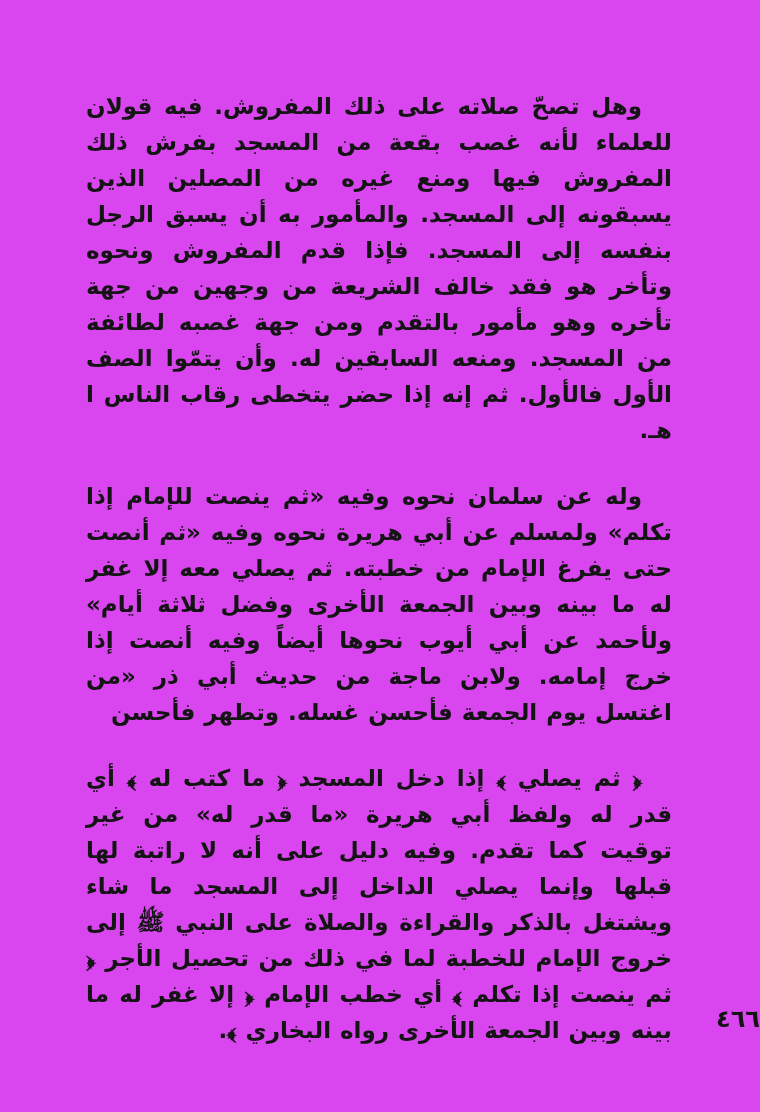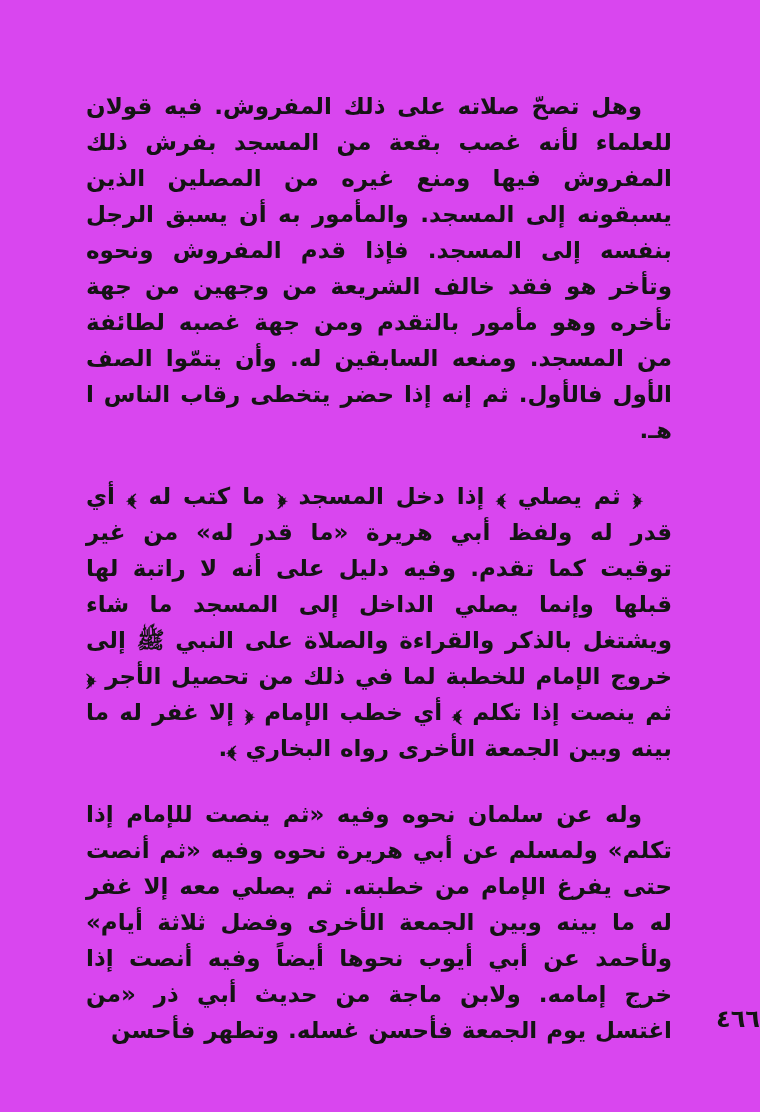--- a/index.html
+++ b/index.html
@@ -49,17 +49,17 @@
     font-weight: 600;
     direction: rtl;
   }
 </style>
 </head>
 <body>
 
 <div class="book-page">
   <div class="text-block">
     <p class="para">وهل تصحّ صلاته على ذلك المفروش. فيه قولان للعلماء لأنه غصب بقعة من المسجد بفرش ذلك المفروش فيها ومنع غيره من المصلين الذين يسبقونه إلى المسجد. والمأمور به أن يسبق الرجل بنفسه إلى المسجد. فإذا قدم المفروش ونحوه وتأخر هو فقد خالف الشريعة من وجهين من جهة تأخره وهو مأمور بالتقدم ومن جهة غصبه لطائفة من المسجد. ومنعه السابقين له. وأن يتمّوا الصف الأول فالأول. ثم إنه إذا حضر يتخطى رقاب الناس ا هـ.</p>
+    <p class="para">وله عن سلمان نحوه وفيه «ثم ينصت للإمام إذا تكلم» ولمسلم عن أبي هريرة نحوه وفيه «ثم أنصت حتى يفرغ الإمام من خطبته. ثم يصلي معه إلا غفر له ما بينه وبين الجمعة الأخرى وفضل ثلاثة أيام» ولأحمد عن أبي أيوب نحوها أيضاً وفيه أنصت إذا خرج إمامه. ولابن ماجة من حديث أبي ذر «من اغتسل يوم الجمعة فأحسن غسله. وتطهر فأحسن</p>
     <p class="para">﴿ ثم يصلي ﴾ إذا دخل المسجد ﴿ ما كتب له ﴾ أي قدر له ولفظ أبي هريرة «ما قدر له» من غير توقيت كما تقدم. وفيه دليل على أنه لا راتبة لها قبلها وإنما يصلي الداخل إلى المسجد ما شاء ويشتغل بالذكر والقراءة والصلاة على النبي ﷺ إلى خروج الإمام للخطبة لما في ذلك من تحصيل الأجر ﴿ ثم ينصت إذا تكلم ﴾ أي خطب الإمام ﴿ إلا غفر له ما بينه وبين الجمعة الأخرى رواه البخاري ﴾.</p>
-    <p class="para">وله عن سلمان نحوه وفيه «ثم ينصت للإمام إذا تكلم» ولمسلم عن أبي هريرة نحوه وفيه «ثم أنصت حتى يفرغ الإمام من خطبته. ثم يصلي معه إلا غفر له ما بينه وبين الجمعة الأخرى وفضل ثلاثة أيام» ولأحمد عن أبي أيوب نحوها أيضاً وفيه أنصت إذا خرج إمامه. ولابن ماجة من حديث أبي ذر «من اغتسل يوم الجمعة فأحسن غسله. وتطهر فأحسن</p>
   </div>
   <div class="page-number">٤٦٦</div>
 </div>
 
 </body></html>

